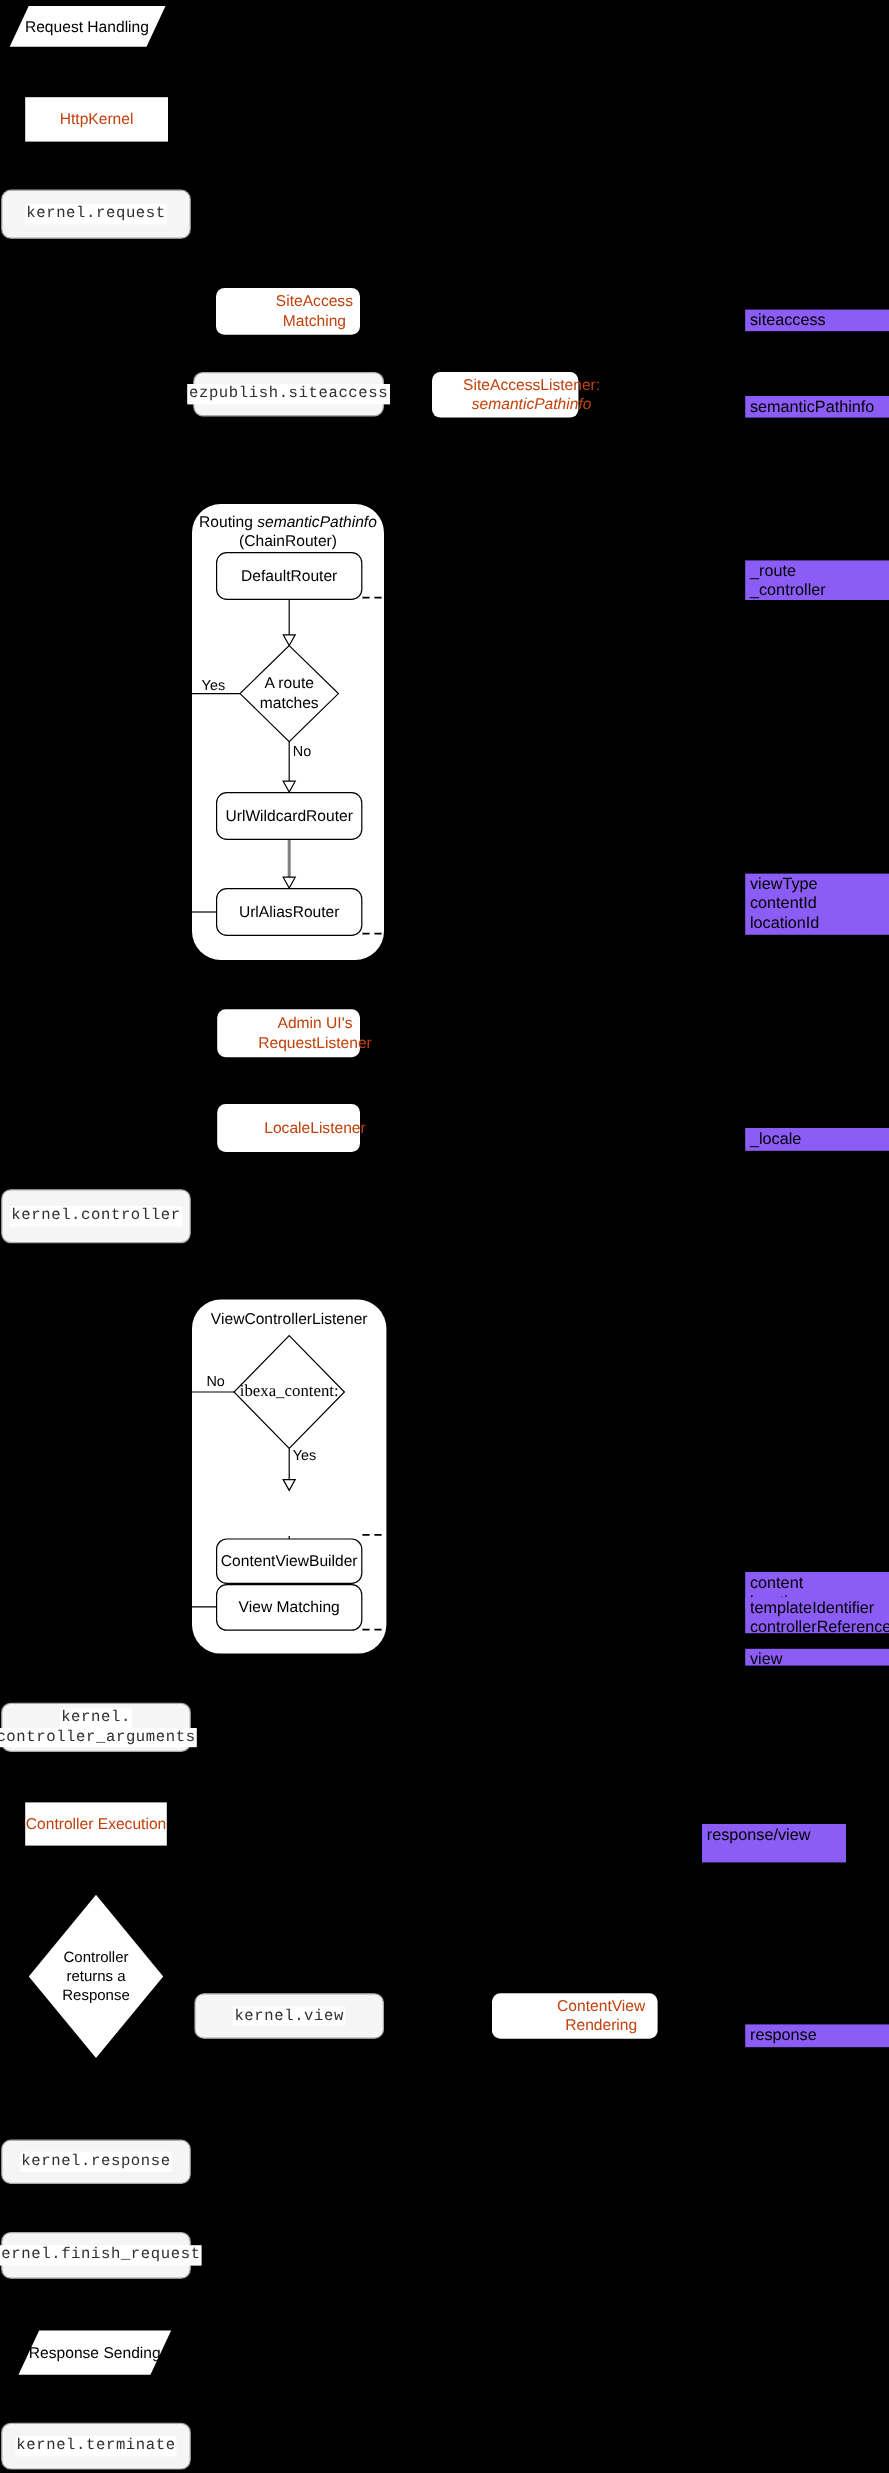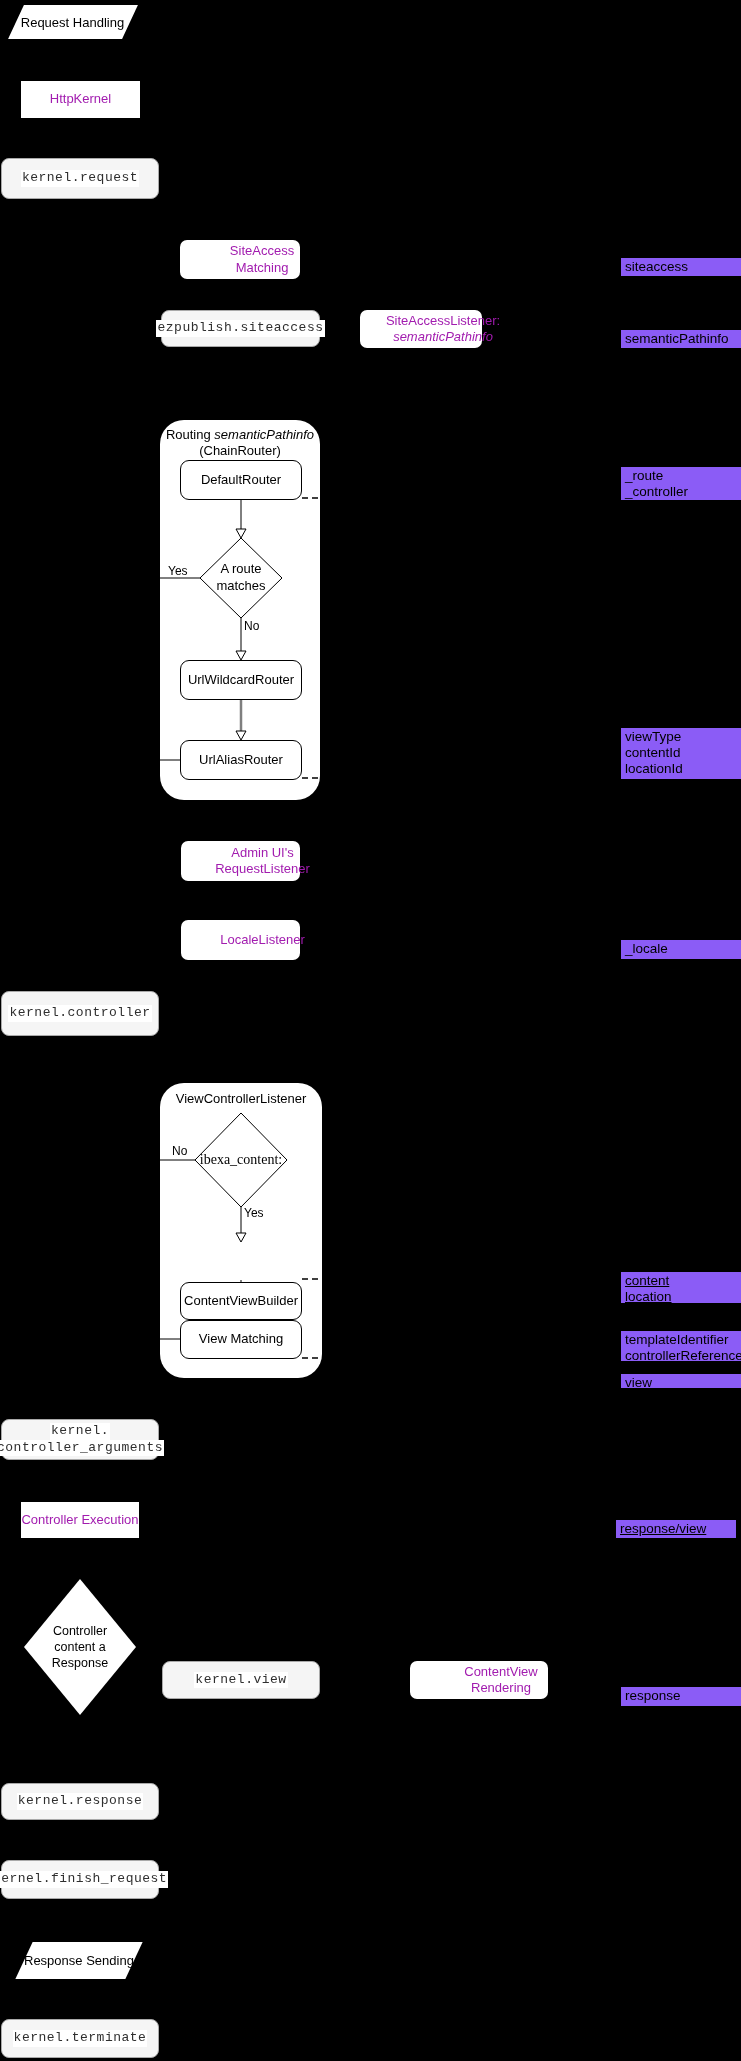--- a/index.html
+++ b/index.html
@@ -1,21 +1,21 @@
 <!DOCTYPE html>
 <html><head>
 <meta charset="utf-8">
 <style>
   html,body { margin:0; padding:0; background:#000; }
   .canvas {
     position:relative; width:741px; height:2061px; background:#000;
     font-family:"Liberation Sans", sans-serif; overflow:hidden; color:#000;
   }
   .node {
-    position:absolute; box-sizing:border-box; background:#fff; color:#a21caf;
+    position:absolute; box-sizing:border-box; background:#fff; color:#c2410c;
     display:flex; flex-direction:column; align-items:center; justify-content:center;
     text-align:center; font-size:13px; line-height:1.25;
   }
   .rounded { border-radius:7px;padding-left:44px; }
   .event {
     background:#f5f5f5; border:1px solid #a9a9a9; border-radius:8px;
     font-family:"Liberation Mono", monospace; font-size:13px; color:#2f2f2f;
     letter-spacing:0.5px;
   }
   .event .hl { background:#fff; padding:0 1px; }
@@ -206,21 +206,21 @@
 
     <div class="inner-box" style="left:20px; top:159px; width:122px; height:38px;margin-top:40px;">
       <span>ContentViewBuilder</span>
     </div>
 
     <div class="inner-box" style="left:20px; top:237px; width:122px; height:39px;">
       <span>View Matching</span>
     </div>
   </div>
 
-  <div class="attr-bar" style="left:621px; top:1272px; height:31px;text-decoration:underline;">
+  <div class="attr-bar" style="left:621px; top:1310px; height:31px;">
     <span>content</span><br>
     <span>location</span>
   </div>
 
   <div class="attr-bar" style="left:621px; top:1331px; height:30px;">
     <span>templateIdentifier</span><br>
     <span>controllerReference</span>
   </div>
 
   <div class="attr-bar" style="left:621px; top:1374px; height:14px;">
@@ -229,27 +229,27 @@
 
   <div class="node event" style="left:1px; top:1419px; width:158px; height:41px;">
     <span class="hl">kernel.</span>
     <span class="hl">controller_arguments</span>
   </div>
 
   <div class="node" style="left:21px; top:1502px; width:118px; height:36px;">
     <span>Controller Execution</span>
   </div>
 
-  <div class="attr-bar" style="left:616px; top:1520px; height:18px;text-decoration:underline;">
+  <div class="attr-bar" style="left:585px; top:1520px; height:32px;">
     <span>response/view</span>
   </div>
 
   <div class="diamond-solo" style="left:24px; top:1579px; width:112px; height:136px;">
     <span>Controller</span>
-    <span>content a</span>
+    <span>returns a</span>
     <span>Response</span>
   </div>
 
   <div class="node event" style="left:162px; top:1661px; width:158px; height:38px;">
     <span class="hl">kernel.view</span>
   </div>
 
   <div class="node rounded" style="left:362px; top:1661px; width:138px; height:38px;margin-left:48px;">
     <span>ContentView Rendering</span>
   </div>

